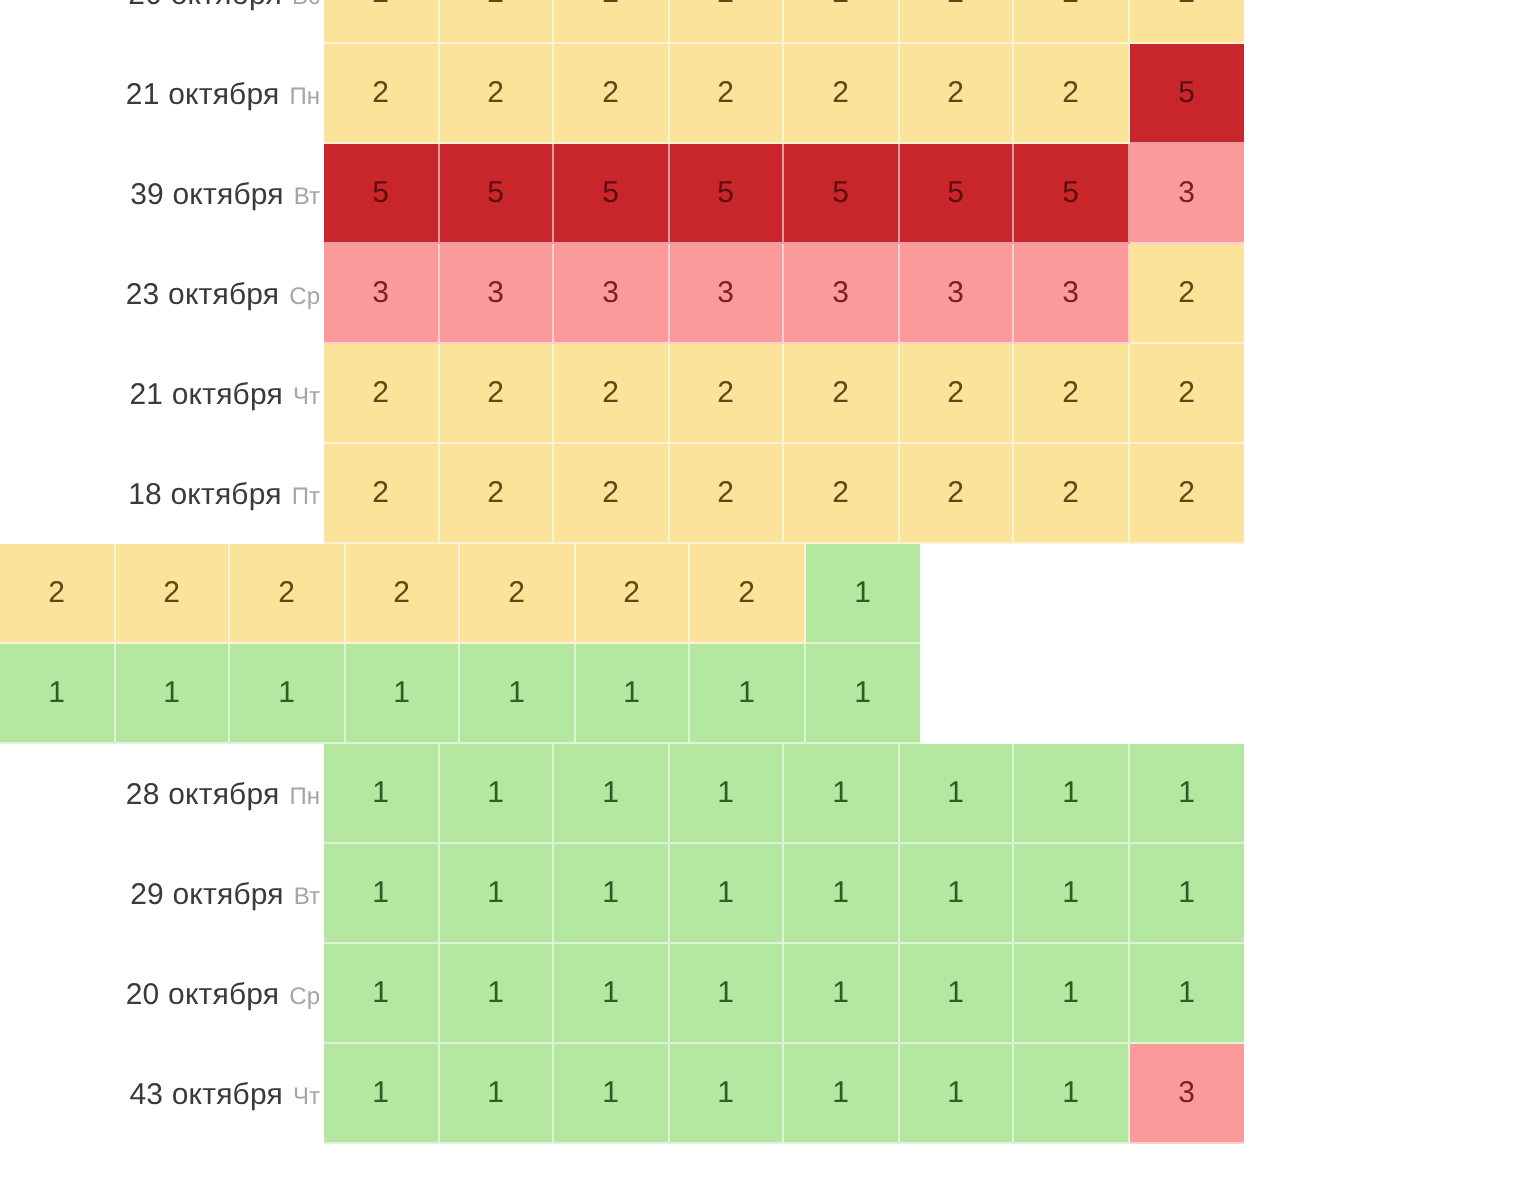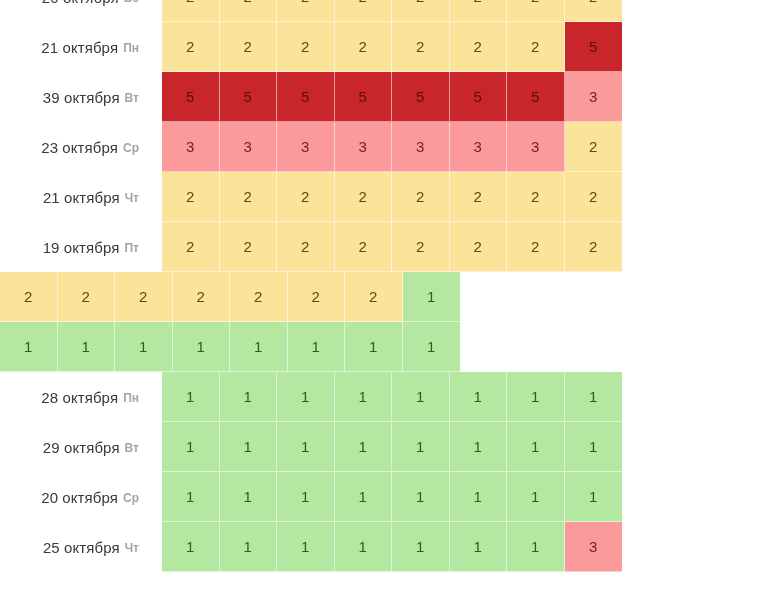--- a/index.html
+++ b/index.html
@@ -44,40 +44,39 @@
     display: flex;
     align-items: stretch;
     height: 50px;
     width: 770px;
   }
 
   .row-label {
     width: 162px;
     min-width: 162px;
     box-sizing: border-box;
-    padding-right: 23px;
+    padding-right: 2px;
     display: flex;
     align-items: center;
     justify-content: flex-end;
     background: #ffffff;
     white-space: nowrap;
   }
 
   .row-label .date {
     font-size: 15px;
     color: #3a3a3a;
     letter-spacing: 0.1px;
   }
   .row-label .dow {
     font-size: 12px;
     color: #a5a5a5;
     margin-left: 5px;
     position: relative;
     top: 1px;
-    font-weight: bold;
   }
 
   .cells {
     display: flex;
     flex: 0 0 auto;
     width: 460px;
   }
 
   .cell {
     width: 57.5px;
@@ -186,21 +185,21 @@
             <div class="cell lvl-2">2</div>
             <div class="cell lvl-2">2</div>
             <div class="cell lvl-2">2</div>
             <div class="cell lvl-2">2</div>
             <div class="cell lvl-2">2</div>
             <div class="cell lvl-2">2</div>
           </div>
         </div>
         <div class="row">
           <div class="row-label">
-            <span class="date">19 октября</span>
+            <span class="date">18 октября</span>
             <span class="dow">Пт</span>
           </div>
           <div class="cells">
             <div class="cell lvl-2">2</div>
             <div class="cell lvl-2">2</div>
             <div class="cell lvl-2">2</div>
             <div class="cell lvl-2">2</div>
             <div class="cell lvl-2">2</div>
             <div class="cell lvl-2">2</div>
             <div class="cell lvl-2">2</div>
@@ -274,21 +273,21 @@
             <div class="cell lvl-1">1</div>
             <div class="cell lvl-1">1</div>
             <div class="cell lvl-1">1</div>
             <div class="cell lvl-1">1</div>
             <div class="cell lvl-1">1</div>
             <div class="cell lvl-1">1</div>
           </div>
         </div>
         <div class="row">
           <div class="row-label">
-            <span class="date">25 октября</span>
+            <span class="date">43 октября</span>
             <span class="dow">Чт</span>
           </div>
           <div class="cells">
             <div class="cell lvl-1">1</div>
             <div class="cell lvl-1">1</div>
             <div class="cell lvl-1">1</div>
             <div class="cell lvl-1">1</div>
             <div class="cell lvl-1">1</div>
             <div class="cell lvl-1">1</div>
             <div class="cell lvl-1">1</div>

